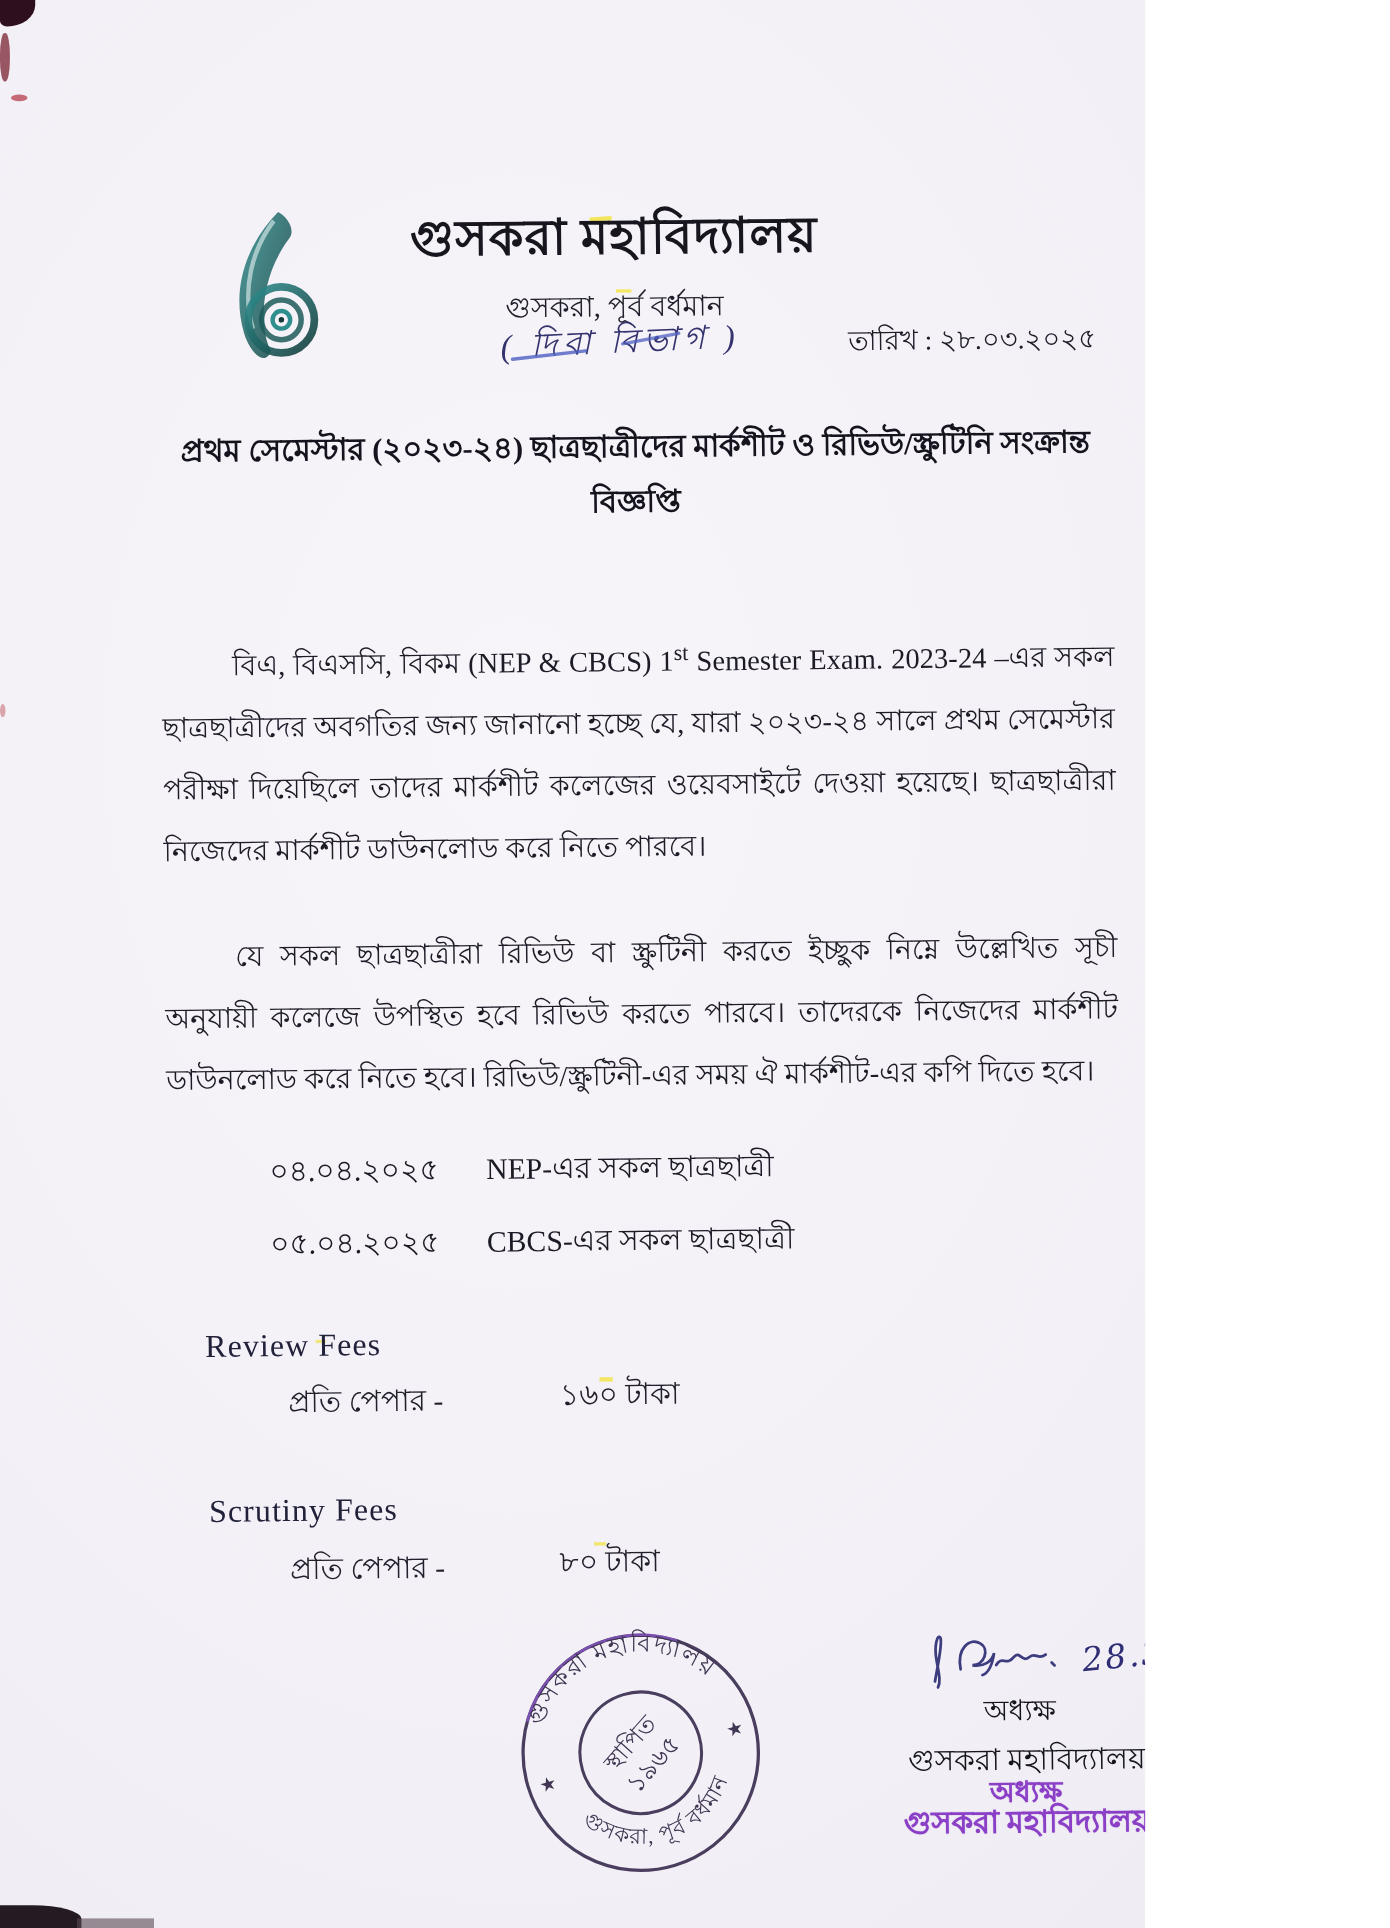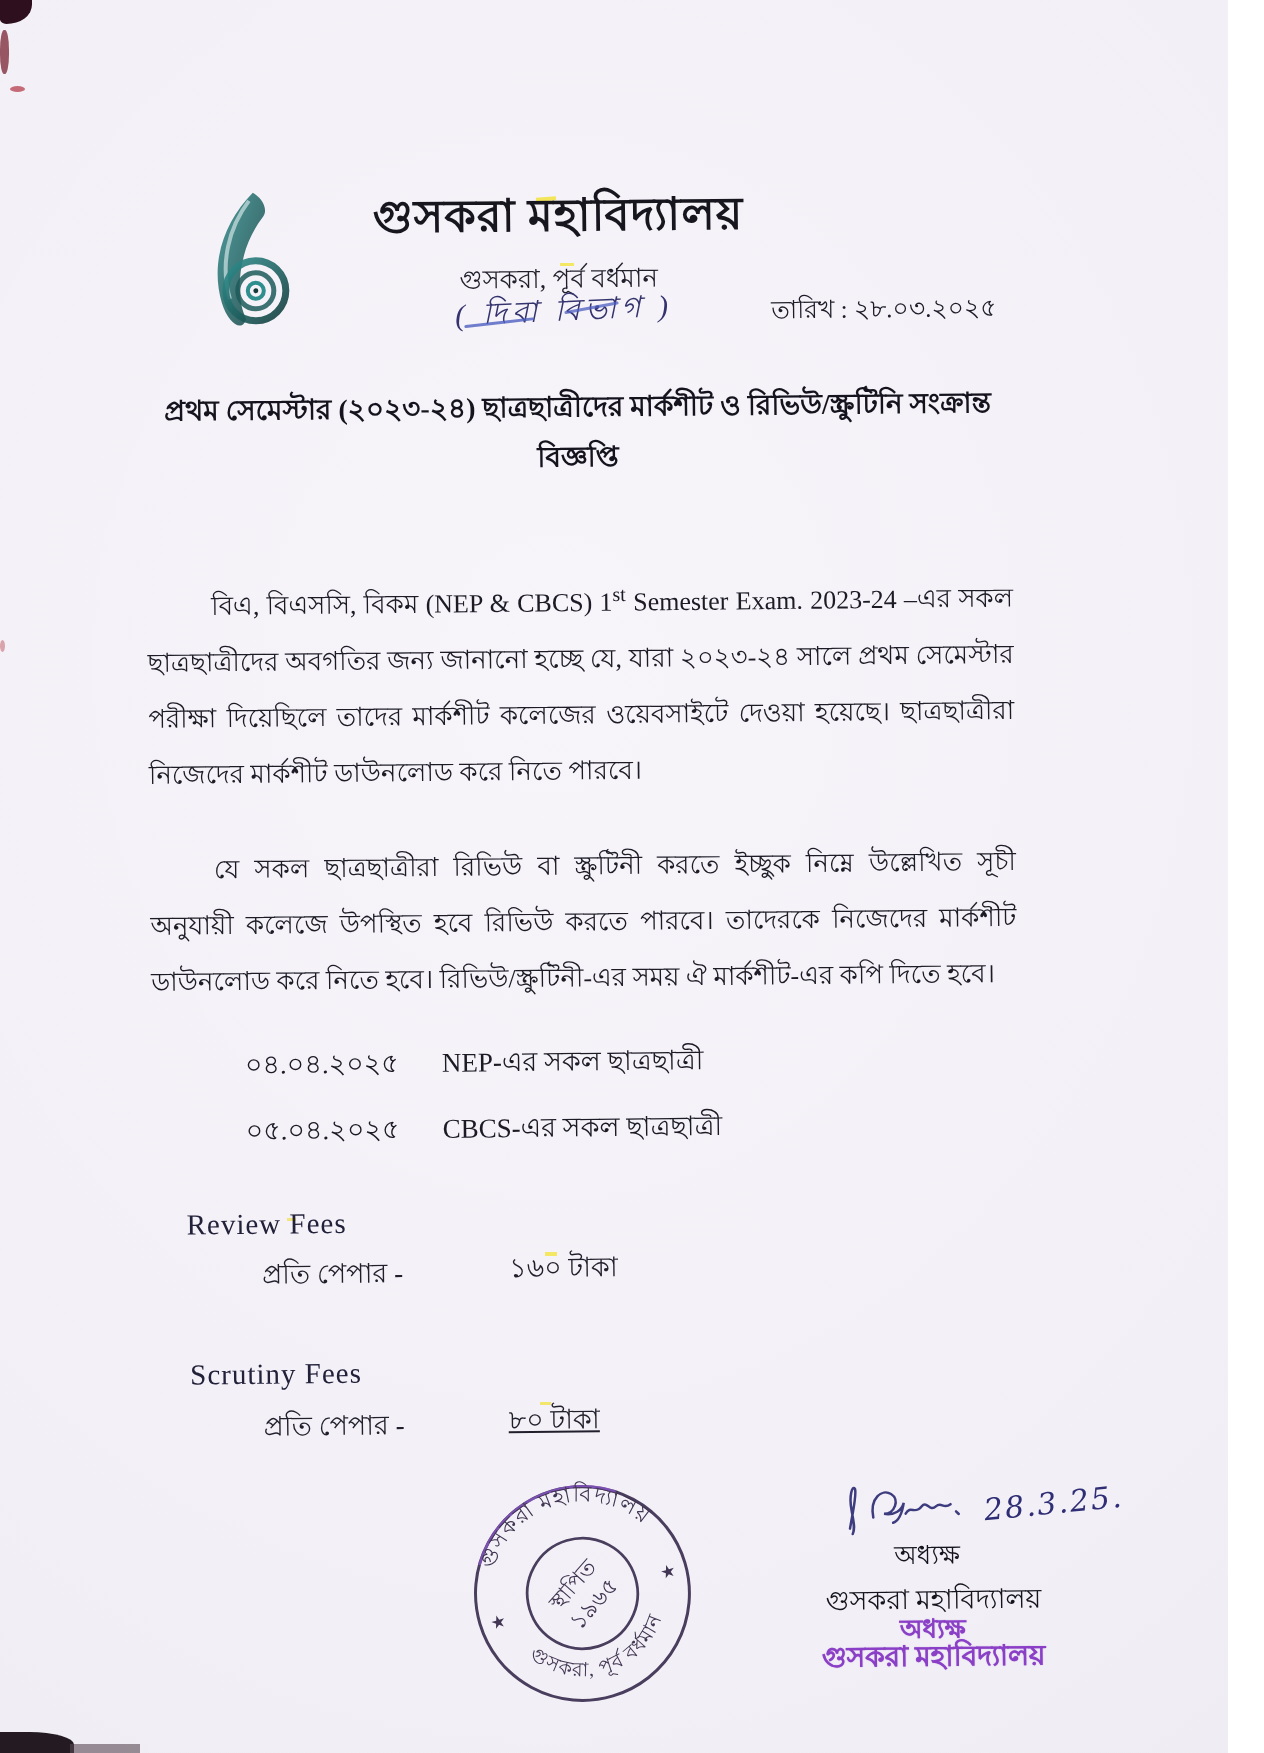--- a/index.html
+++ b/index.html
@@ -2,21 +2,21 @@
 <html><head>
 <meta charset="utf-8">
 <style>
   * { margin:0; padding:0; box-sizing:border-box; }
   html,body { width:1264px; height:1753px; overflow:hidden; }
   body{
     font-family:"Liberation Serif","DejaVu Serif",serif;
     color:#201f2b;
   }
   #page{
-    position:relative; width:1228px; height:1753px;
+    position:relative; width:1041px; height:1753px;
     background: radial-gradient(130% 105% at 45% 38%, #f7f5fa 0%, #f2f0f6 55%, #eae8ef 100%);
     overflow:hidden;
   }
   .abs{ position:absolute; }
   .sheet{ position:absolute; inset:0; transform:rotate(-0.6deg); transform-origin:620px 880px; }
 
   .bn{ font-family:"Liberation Serif","DejaVu Sans",serif; }
   .college-name{
     left:150px; top:180px; width:830px; text-align:center;
     font-size:45px; font-weight:600; letter-spacing:1px; color:#17161f;
@@ -151,21 +151,21 @@
         <span class="schedule-group">CBCS-এর সকল ছাত্রছাত্রী</span>
       </div>
     </div>
 
     <div class="abs fees-heading" style="left:183px; top:1204px;">Review Fees</div>
     <div class="abs bn fee-label" style="left:258px; top:1250px;">প্রতি পেপার -</div>
     <div class="abs bn fee-amount" style="left:505px; top:1246px;">১৬০ টাকা</div>
 
     <div class="abs fees-heading" style="left:185px; top:1354px;">Scrutiny Fees</div>
     <div class="abs bn fee-label" style="left:258px; top:1402px;">প্রতি পেপার -</div>
-    <div class="abs bn fee-amount" style="left:503px; top:1398px;text-decoration:underline;">৮০ টাকা</div>
+    <div class="abs bn fee-amount" style="left:503px; top:1398px;">৮০ টাকা</div>
 
     <div class="abs seal-wrap">
       <svg width="230" height="230" viewBox="0 0 200 200">
         <defs>
           <path id="arcTop" d="M 20 100 A 80 80 0 0 1 180 100" fill="none"></path>
           <path id="arcBot" d="M 28 100 A 72 72 0 0 0 172 100" fill="none"></path>
         </defs>
         <circle cx="100" cy="100" r="93" fill="none" stroke="#4a3e5e" stroke-width="2.6"></circle>
         <circle cx="100" cy="100" r="93" fill="none" stroke="#9257d6" stroke-width="2.2" stroke-dasharray="150 434" stroke-dashoffset="240" opacity="0.7"></circle>
         <circle cx="100" cy="100" r="48" fill="none" stroke="#4a3e5e" stroke-width="2.4"></circle>

